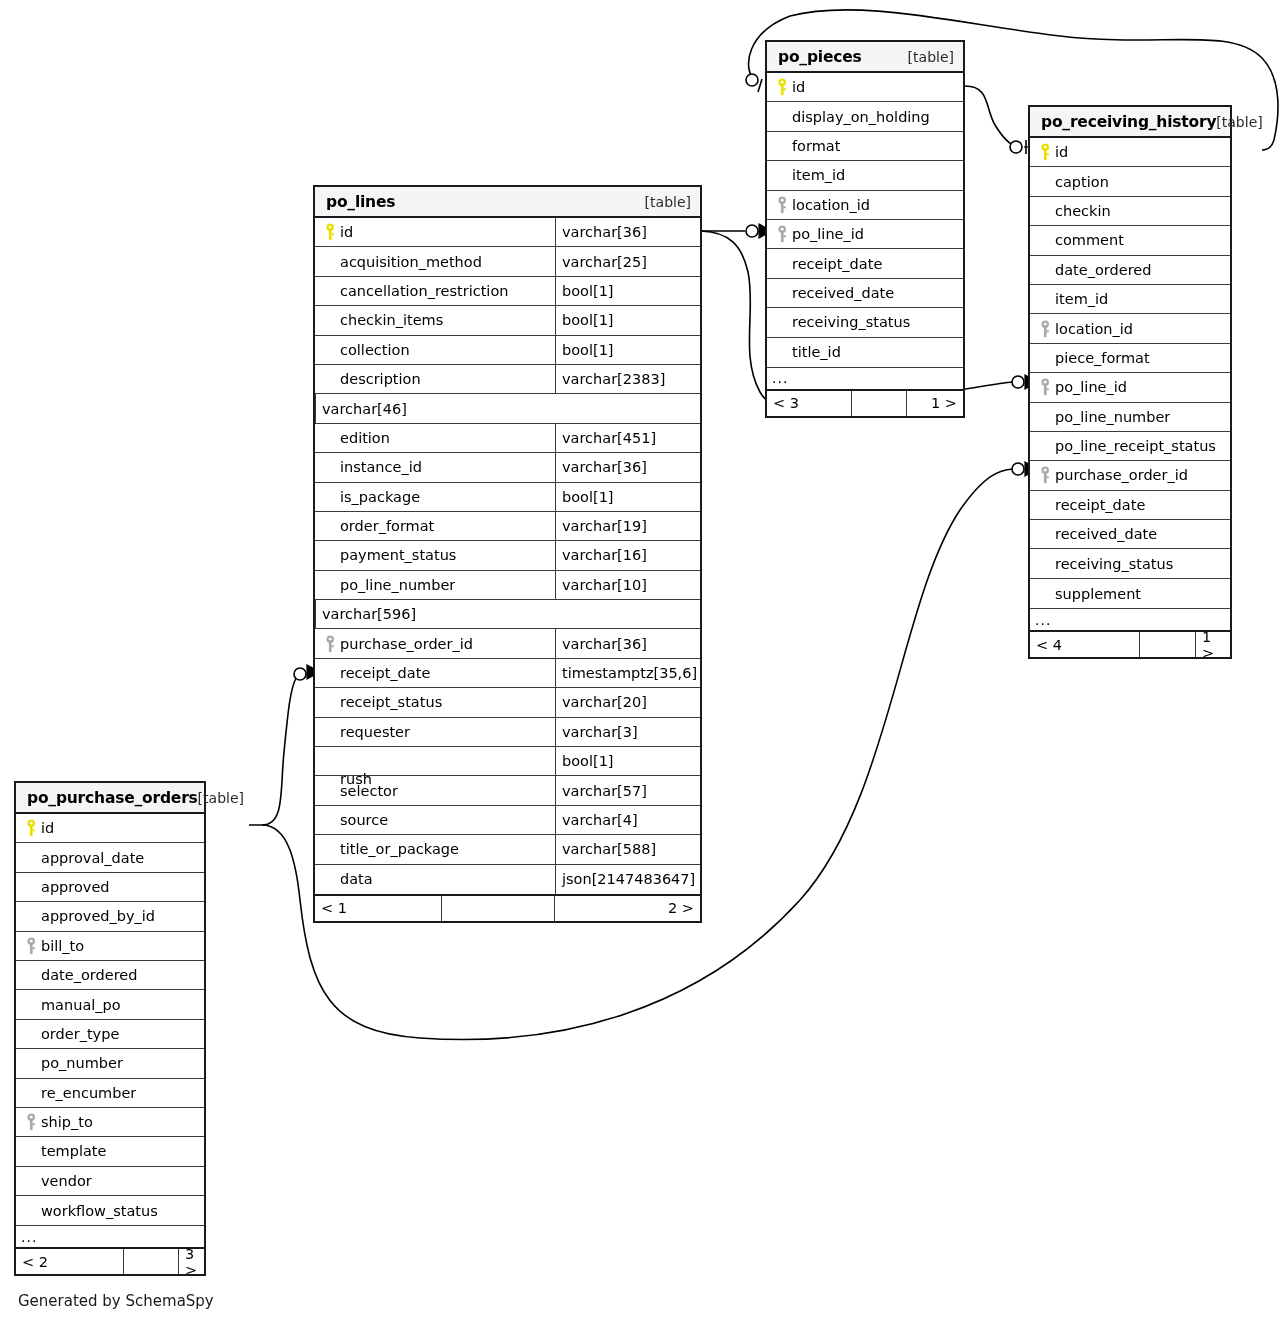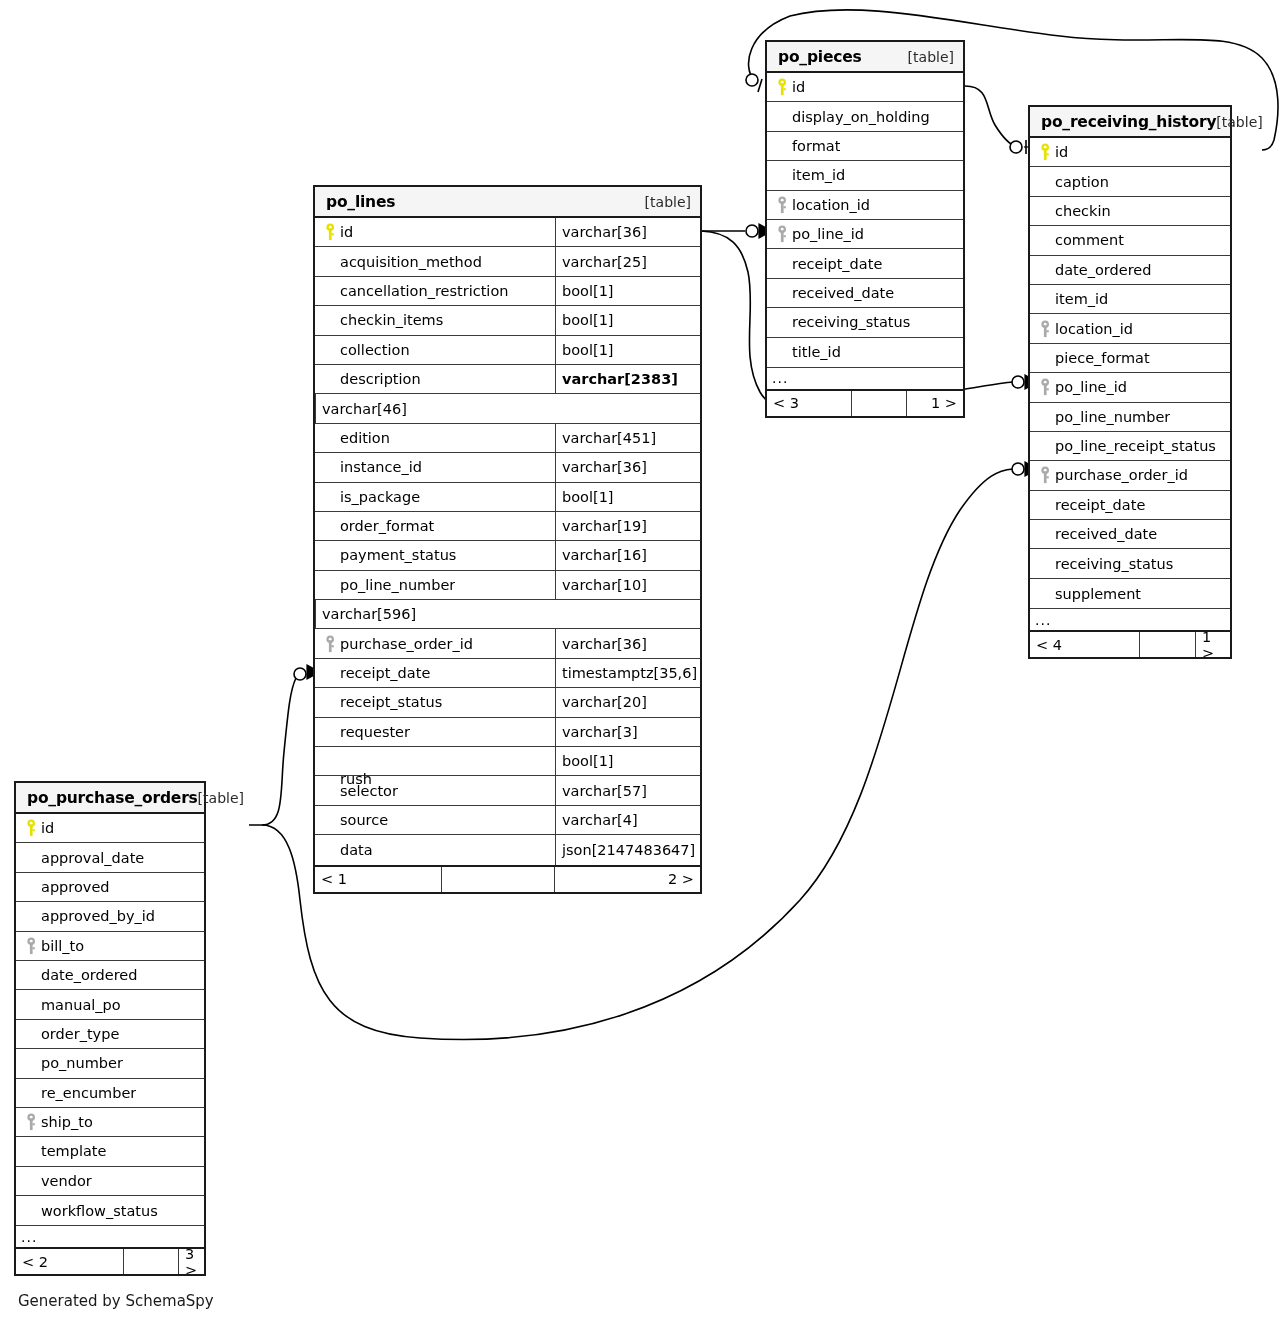--- a/index.html
+++ b/index.html
@@ -248,21 +248,21 @@
             <span class="keyslot"></span>
             <span class="colnametext">collection</span>
           </div>
           <div class="col-type" style="flex: 1 1 auto;">bool[1]</div>
         </div>
         <div class="row">
           <div class="col-name" style="flex: 0 0 240px;">
             <span class="keyslot"></span>
             <span class="colnametext">description</span>
           </div>
-          <div class="col-type" style="flex: 1 1 auto; font-weight: bold;">varchar[2383]</div>
+          <div class="col-type" style="flex: 1 1 auto;">varchar[2383]</div>
         </div>
         <div class="row">
           <div class="col-type" style="flex: 1 1 auto;">varchar[46]</div>
         </div>
         <div class="row">
           <div class="col-name" style="flex: 0 0 240px;">
             <span class="keyslot"></span>
             <span class="colnametext">edition</span>
           </div>
           <div class="col-type" style="flex: 1 1 auto;">varchar[451]</div>
@@ -353,20 +353,27 @@
             <span class="colnametext">selector</span>
           </div>
           <div class="col-type" style="flex: 1 1 auto;">varchar[57]</div>
         </div>
         <div class="row">
           <div class="col-name" style="flex: 0 0 240px;">
             <span class="keyslot"></span>
             <span class="colnametext">source</span>
           </div>
           <div class="col-type" style="flex: 1 1 auto;">varchar[4]</div>
+        </div>
+        <div class="row">
+          <div class="col-name" style="flex: 0 0 240px;">
+            <span class="keyslot"></span>
+            <span class="colnametext">title_or_package</span>
+          </div>
+          <div class="col-type" style="flex: 1 1 auto;">varchar[588]</div>
         </div>
         <div class="row">
           <div class="col-name" style="flex: 0 0 240px;">
             <span class="keyslot"></span>
             <span class="colnametext">data</span>
           </div>
           <div class="col-type" style="flex: 1 1 auto;">json[2147483647]</div>
         </div>
       </div>
     <div class="footer-row">

